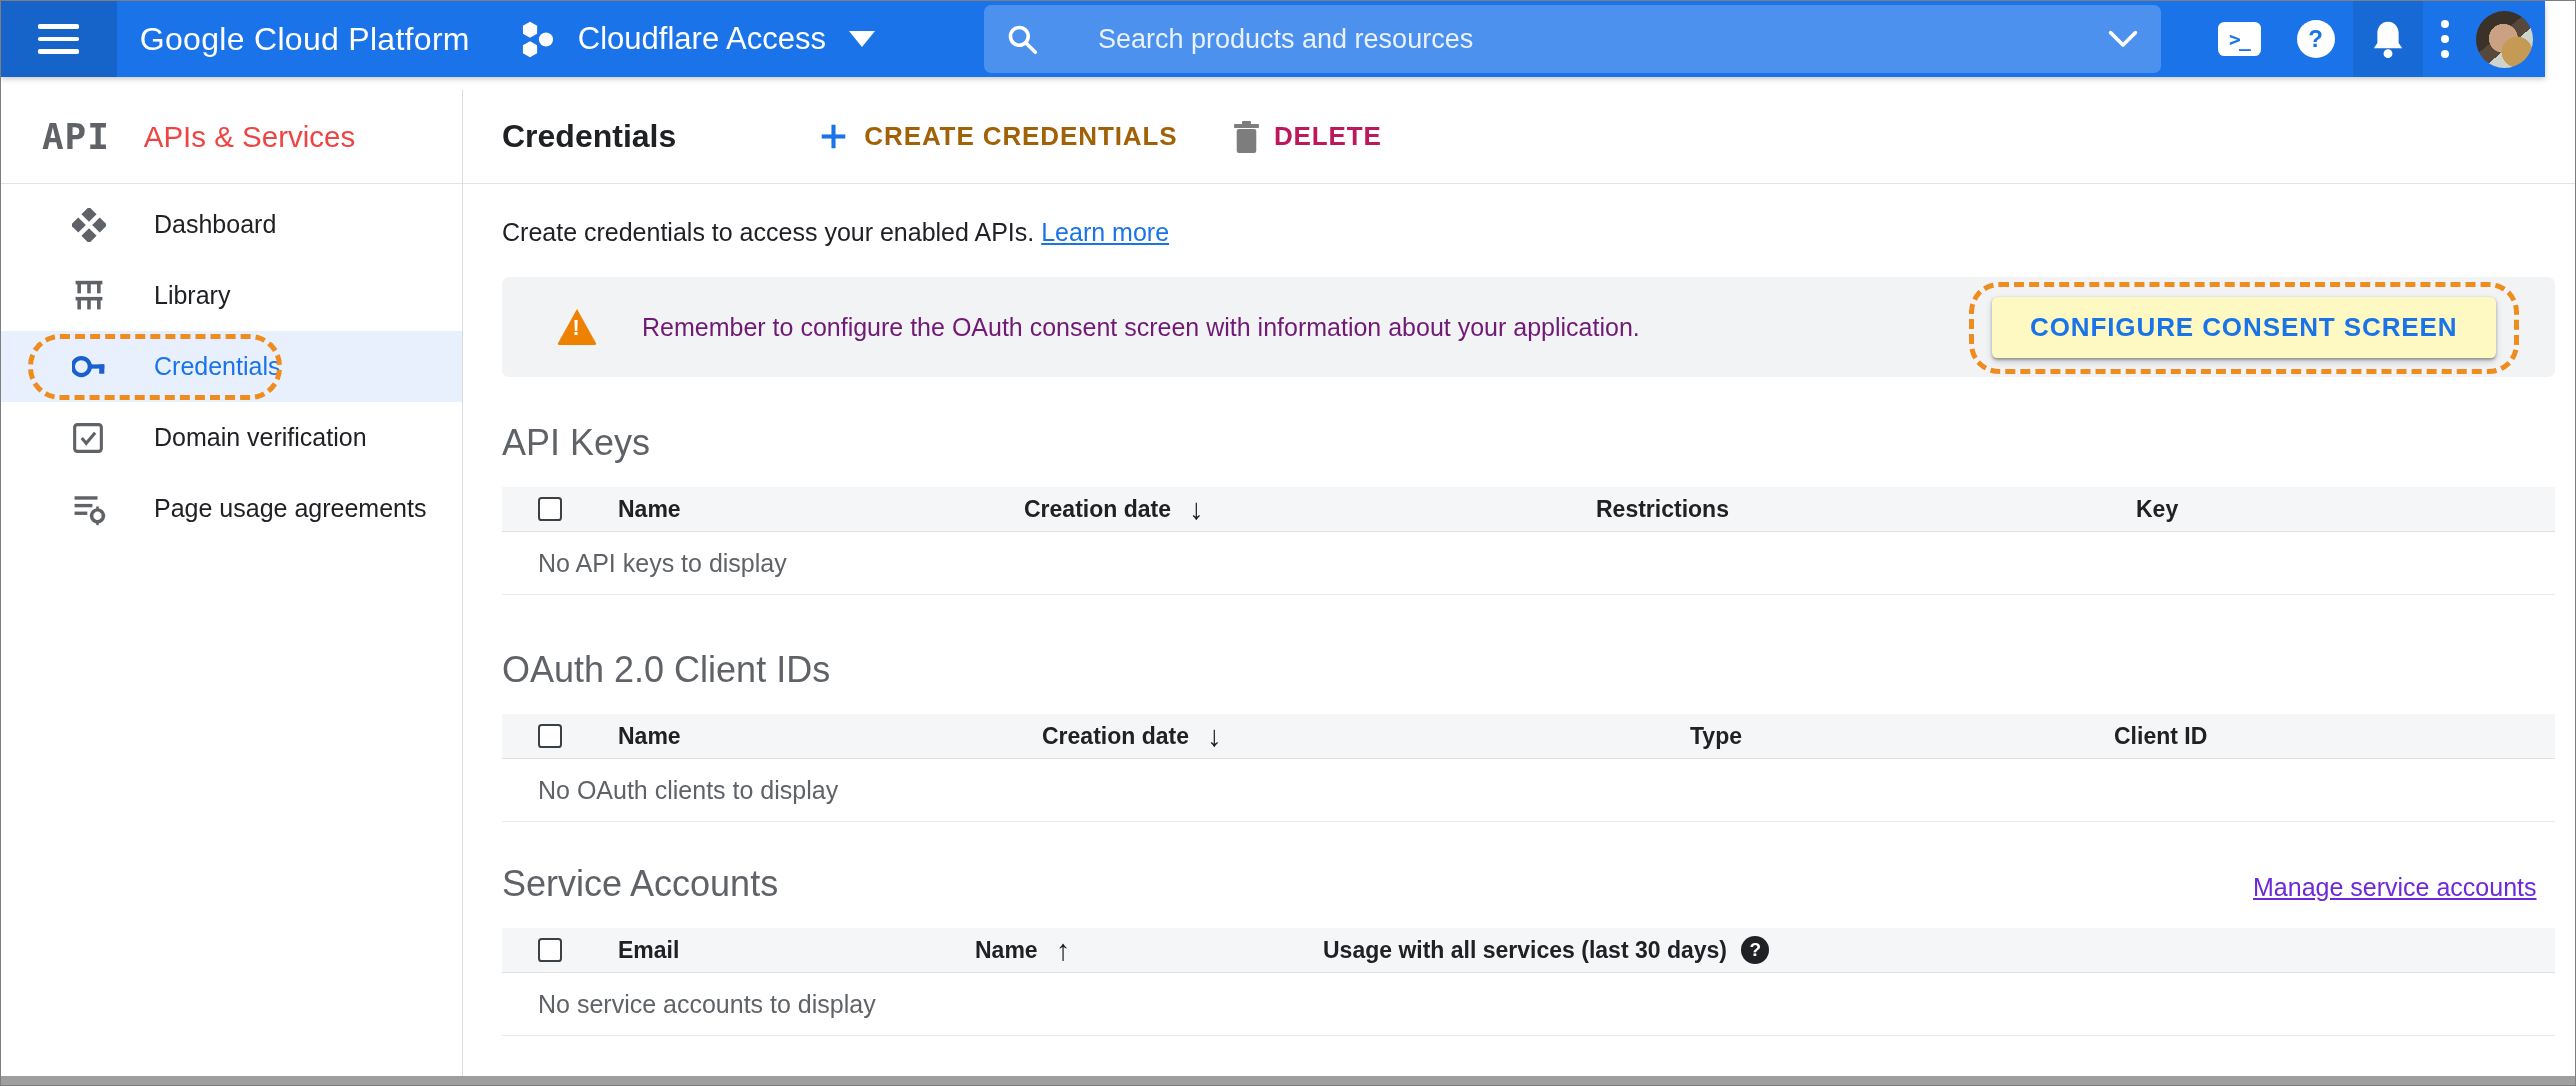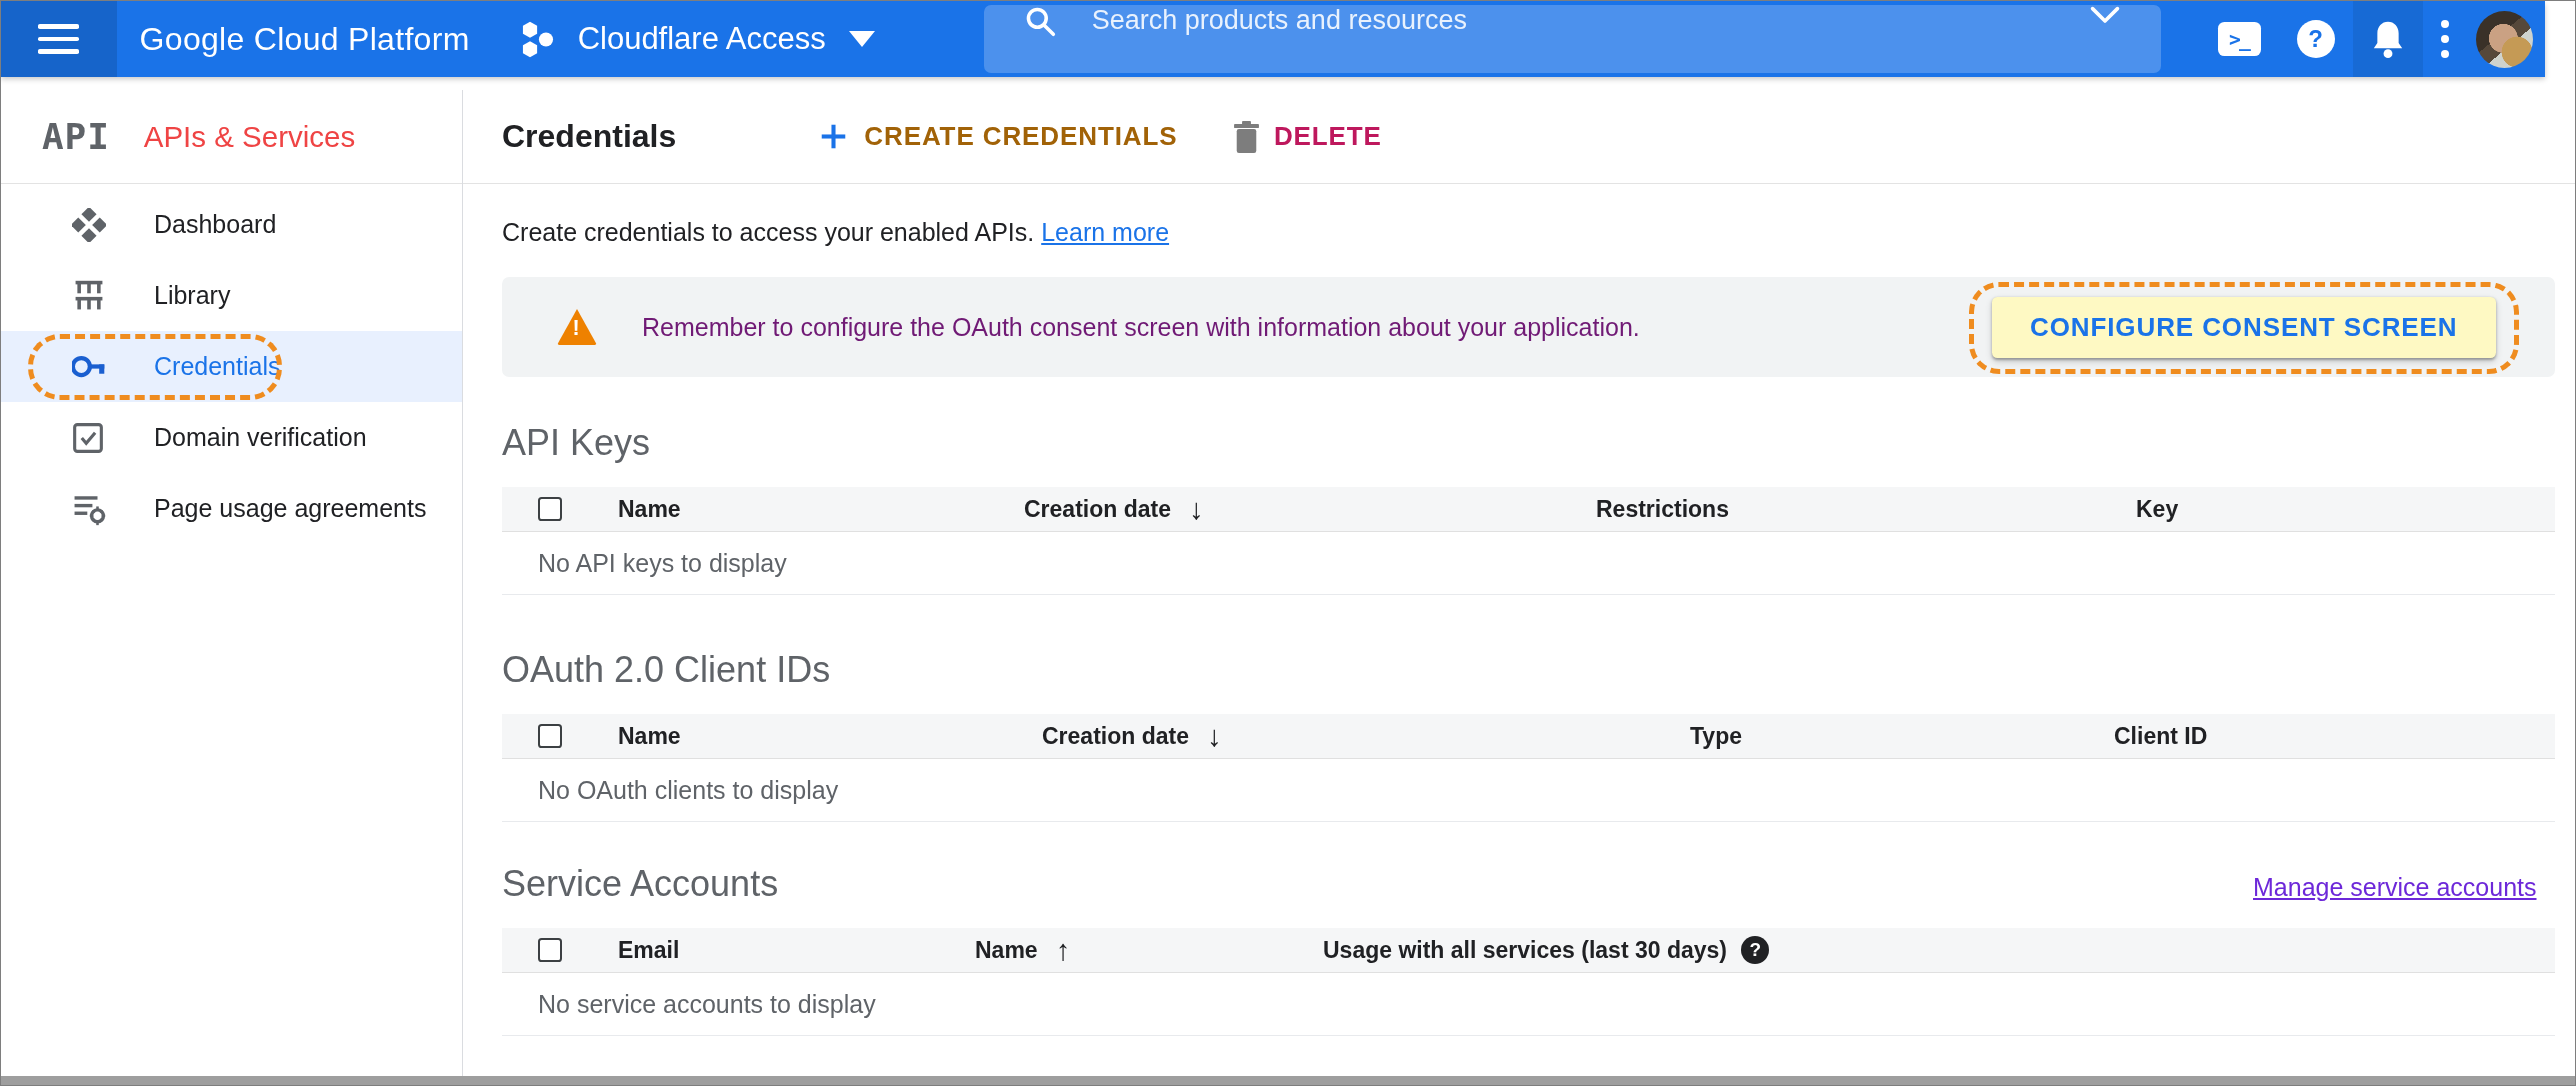--- a/index.html
+++ b/index.html
@@ -16,22 +16,22 @@
                display:flex; align-items:center; justify-content:center; cursor:pointer; }
   .hamburger { display:flex; flex-direction:column; gap:8px; }
   .hamburger i { display:block; width:41px; height:4.5px; background:#fff; border-radius:1.8px; }
   .brand { color:#fff; font-size:32px; margin-left:23px; white-space:nowrap; letter-spacing:0.3px; }
   .project-selector { display:flex; align-items:center; margin-left:52px; cursor:pointer; }
   .project-icon { width:32px; height:39px; }
   .project-name { color:#fff; font-size:31px; margin-left:24px; white-space:nowrap; }
   .caret-down { width:0; height:0; border-left:13.4px solid transparent; border-right:13.4px solid transparent;
                 border-top:16px solid #fff; margin-left:23px; }
   .searchbar { margin-left:109px; width:1247px; height:68px; border-radius:7.1px;
-               background:rgba(255,255,255,0.22); display:flex; align-items:flex-start;
-               padding:0 40px; cursor:text; }
+               background:rgba(255,255,255,0.22); display:flex; align-items:center;
+               padding:0 22px; cursor:text;gap:24px; }
   .searchbar svg { flex:none; }
   .search-placeholder { color:rgba(255,255,255,0.88); font-size:27px; margin-left:36px; white-space:nowrap; }
   .search-chevron { margin-left:auto; }
   .top-actions { display:flex; align-items:center; height:100%; margin-left:39px; }
   .icon-btn { height:100%; display:flex; align-items:center; justify-content:center; padding:0 18px; cursor:pointer; }
   .bell-zone { background:rgba(0,0,0,0.08); }
   .cloudshell { width:43px; height:34px; background:#fff; border-radius:6.3px;
                 display:flex; align-items:center; justify-content:center; }
   .cloudshell::after { content:">_"; color:#1a73e8; font-weight:bold; font-size:19.7px;
                        font-family:"DejaVu Sans Mono", monospace; letter-spacing:-1.8px; }

